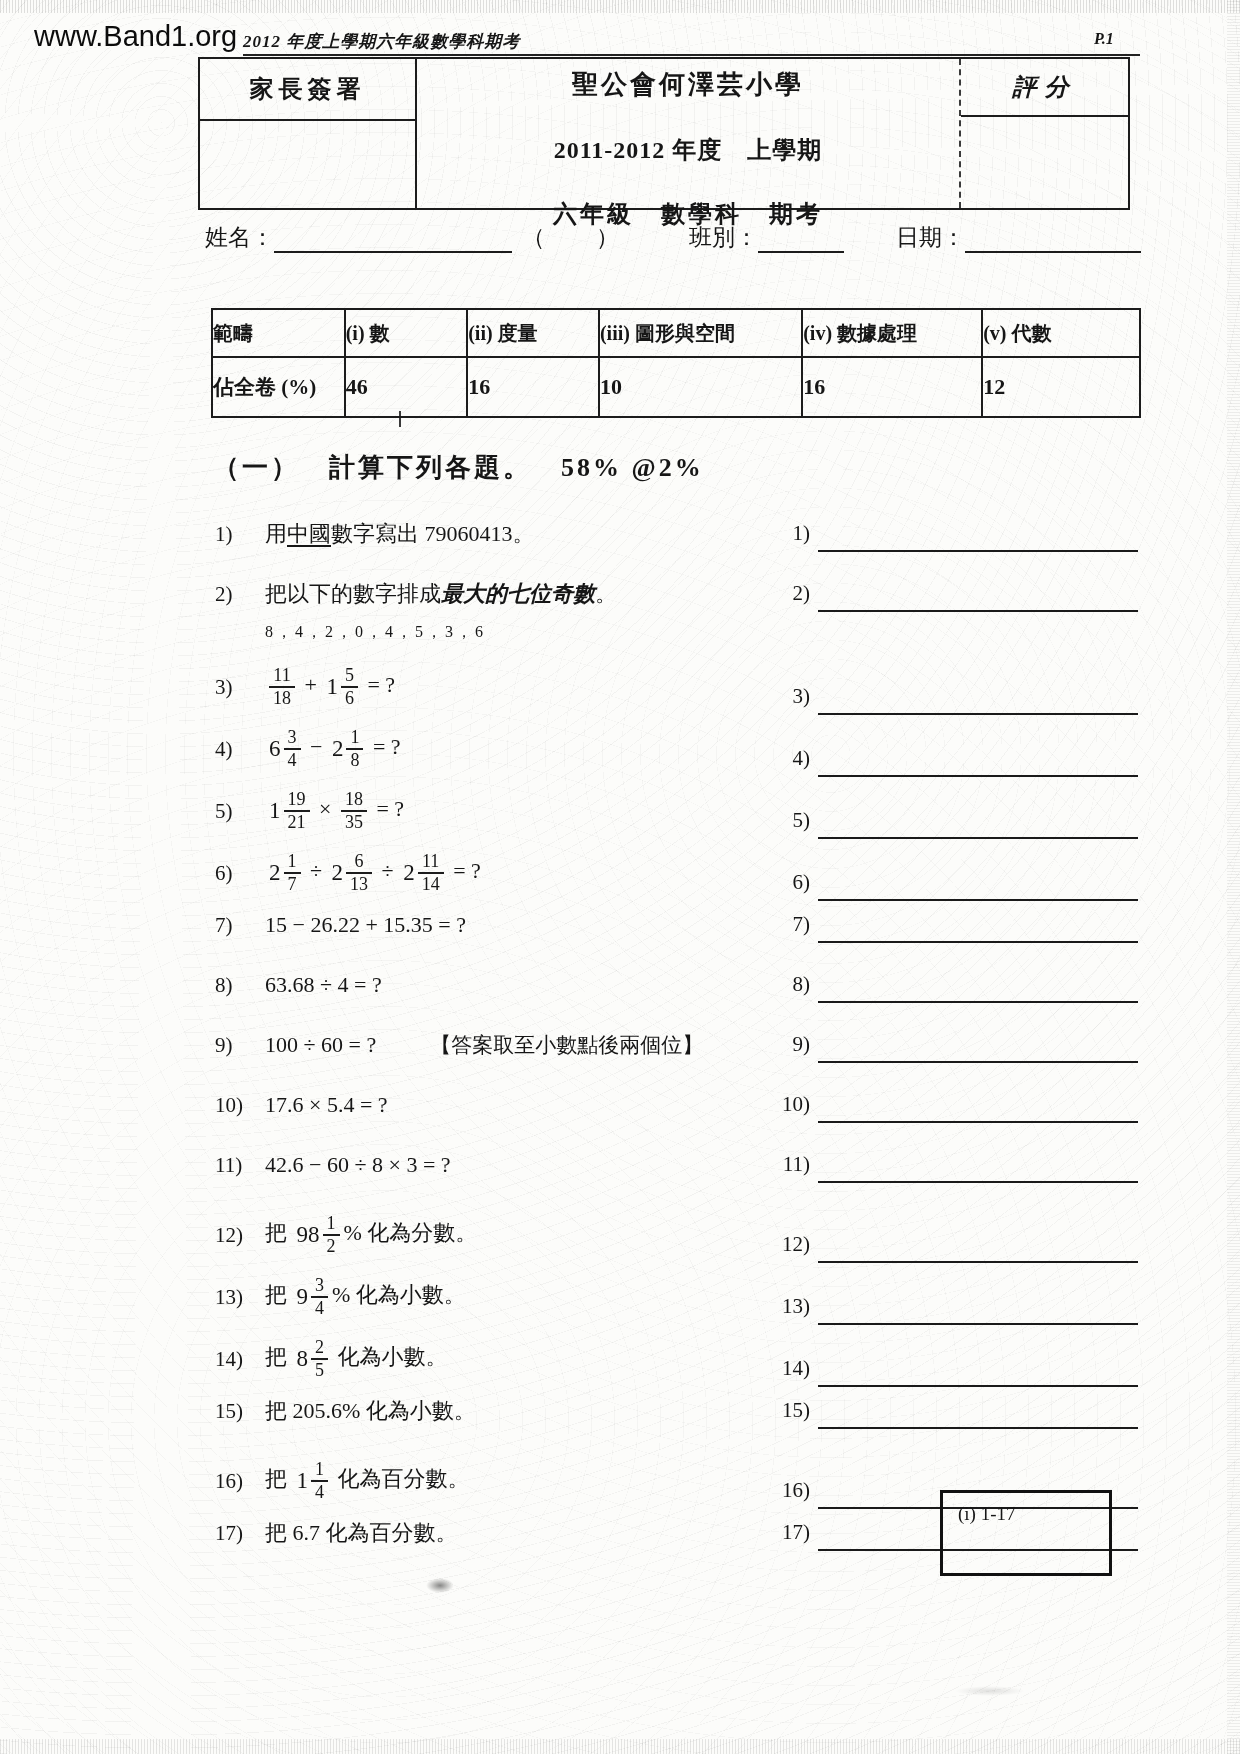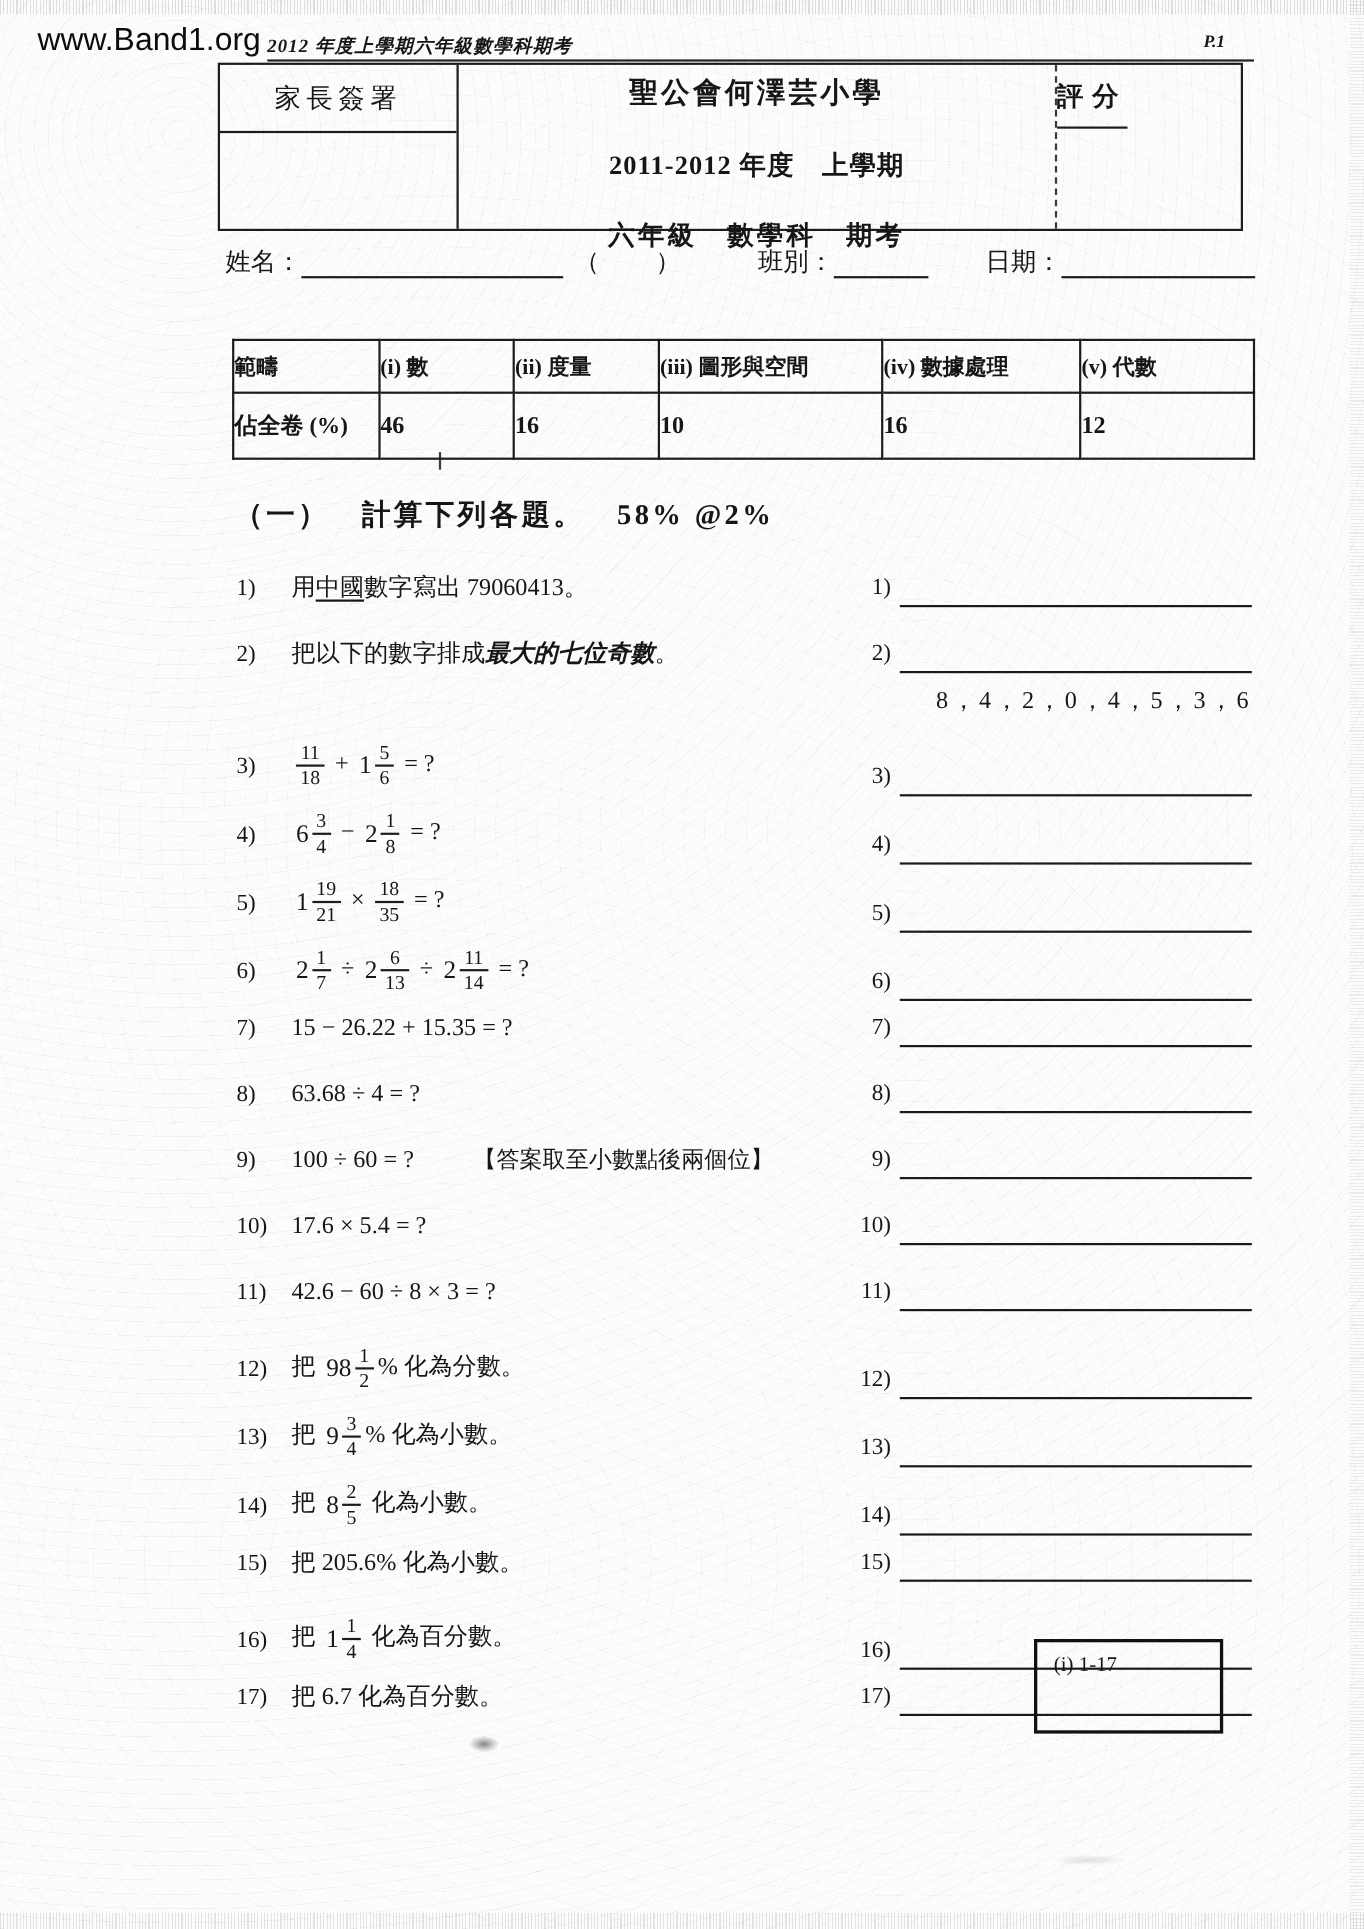--- a/index.html
+++ b/index.html
@@ -34,28 +34,28 @@
     font-size:29px;color:#0c0c0c;}
   .header-note{position:absolute;left:243px;top:30px;font-size:17px;font-weight:bold;font-style:italic;letter-spacing:1px;}
   .page-number{position:absolute;left:1094px;top:30px;font-size:16px;font-weight:bold;font-style:italic;}
   .header-rule{position:absolute;left:243px;top:54px;width:897px;border-top:2px solid #222;}
 
   
   .header-table{position:absolute;left:198px;top:57px;width:932px;height:153px;
     border:2px solid #1c1c1c;display:flex;box-sizing:border-box;}
   .ht-left{width:217px;border-right:2px solid #1c1c1c;display:flex;flex-direction:column;box-sizing:border-box;}
   .ht-left-label{height:60px;border-bottom:2px solid #1c1c1c;display:flex;align-items:center;justify-content:center;
-    font-size:24px;font-weight:normal;letter-spacing:5px;}
+    font-size:24px;font-weight:bold;letter-spacing:5px;}
   .ht-left-space{flex:1;}
   .ht-center{flex:1;display:flex;flex-direction:column;justify-content:space-between;
     padding:8px 0 14px;text-align:center;font-weight:bold;gap:32px;}
   .ht-school{font-size:26px;letter-spacing:3px;}
   .ht-year{font-size:24px;letter-spacing:1px;}
   .ht-grade{font-size:24px;letter-spacing:3px;}
-  .ht-right{width:169px;border-left:2px dashed #3a3a3a;display:flex;flex-direction:row;box-sizing:border-box;}
+  .ht-right{width:169px;border-left:2px dashed #3a3a3a;display:flex;flex-direction:column;box-sizing:border-box;font-style:italic;}
   .ht-right-label{height:56px;border-bottom:2px solid #1c1c1c;display:flex;align-items:center;justify-content:center;
     font-size:24px;font-weight:bold;letter-spacing:8px;}
   .ht-right-space{flex:1;}
 
   
   .student-row{position:absolute;left:205px;top:222px;width:945px;display:flex;align-items:flex-end;font-size:23px;}
   .blank{border-bottom:2px solid #1c1c1c;height:30px;box-sizing:border-box;}
   .blank-name{width:238px;}
   .blank-class{width:86px;}
   .blank-date{width:176px;}
@@ -74,21 +74,21 @@
 
   
   .questions{position:absolute;left:215px;top:516px;width:923px;}
   .q-row{display:flex;align-items:center;}
   .row-text{min-height:28px;margin-bottom:24px;}
   .row-frac{min-height:56px;margin-bottom:6px;}
   .q-left{flex:1;display:flex;align-items:center;font-size:22px;}
   .q-num{width:50px;flex-shrink:0;font-size:21px;}
   .q-body{white-space:pre;text-align:center;}
   .q-note{margin-left:54px;font-size:21px;}
-  .q-sub{margin:10px 0 16px 50px;font-size:22px;letter-spacing:3px;text-align:right;}
+  .q-sub{margin:10px 0 16px 50px;font-size:16px;letter-spacing:3px;}
   .useg{text-decoration:underline;text-underline-offset:4px;}
   .iseg{font-style:italic;font-weight:bold;}
   .mixed{display:inline-flex;align-items:center;margin:0 4px;vertical-align:middle;}
   .whole{font-size:23px;margin-right:3px;}
   .fr{display:inline-flex;flex-direction:column;align-items:center;line-height:1.05;font-size:18px;}
   .fr .n{padding:0 4px 1px;}
   .fr .d{border-top:2px solid #1c1c1c;padding:1px 4px 0;}
 
   
   .ans{width:368px;flex-shrink:0;display:flex;align-items:flex-end;align-self:flex-end;}

